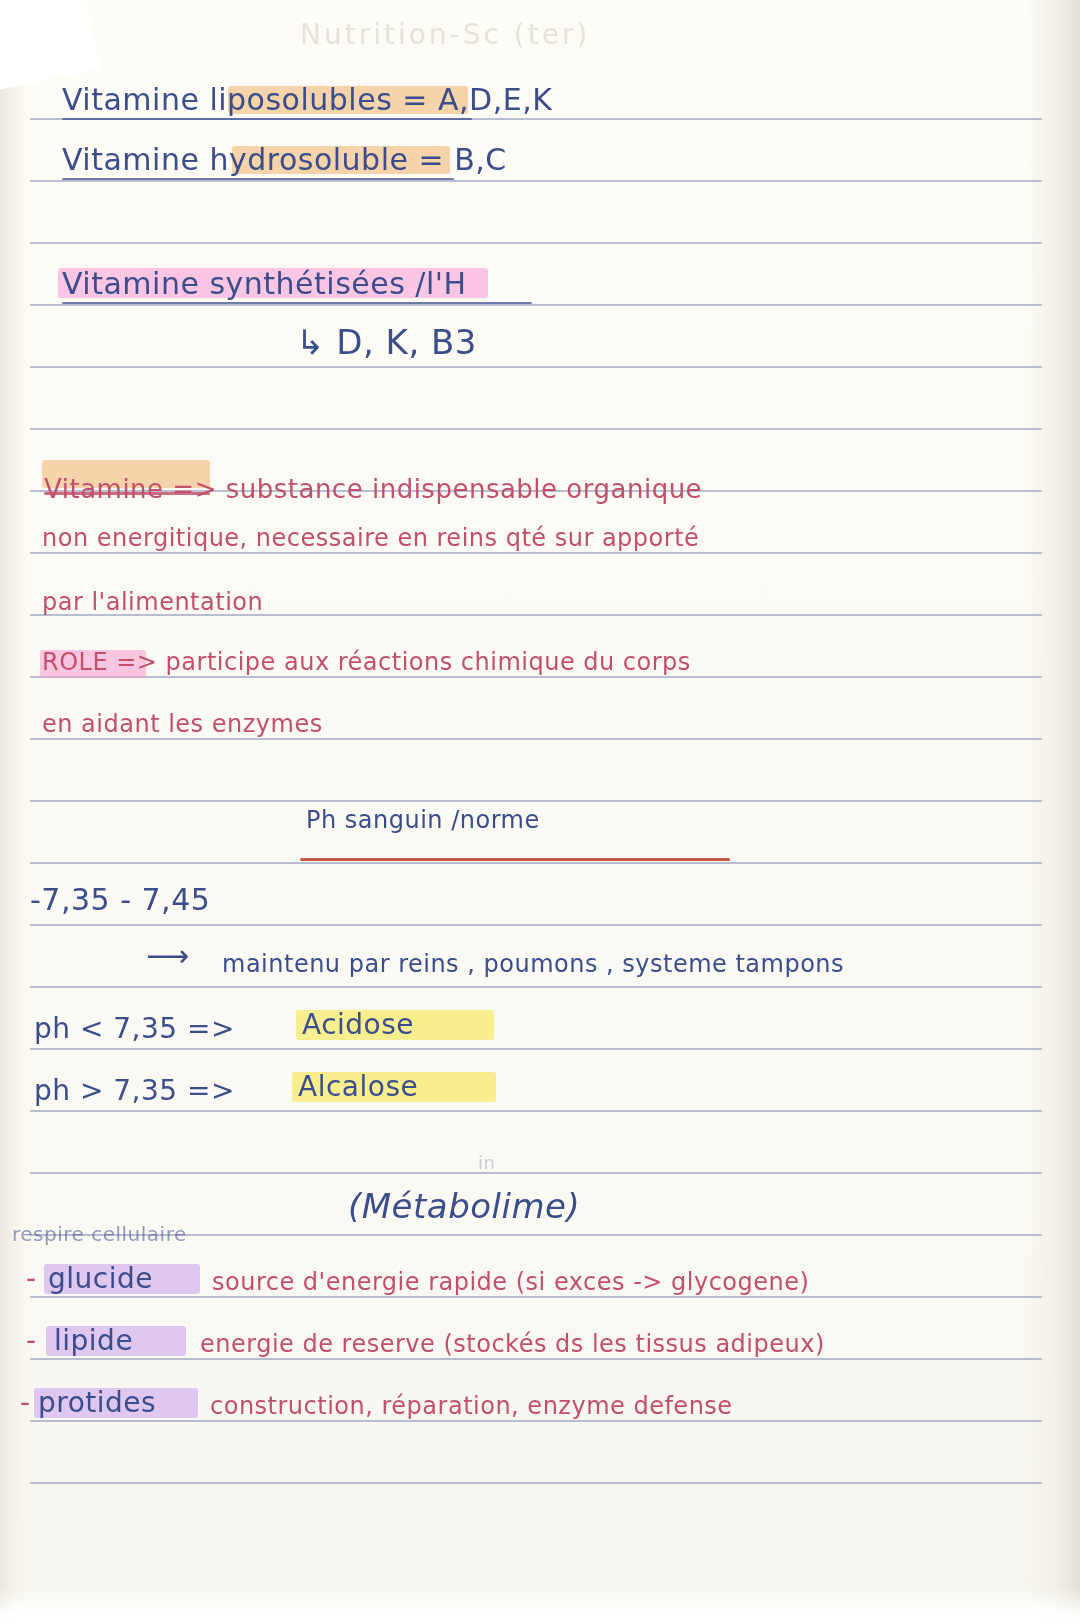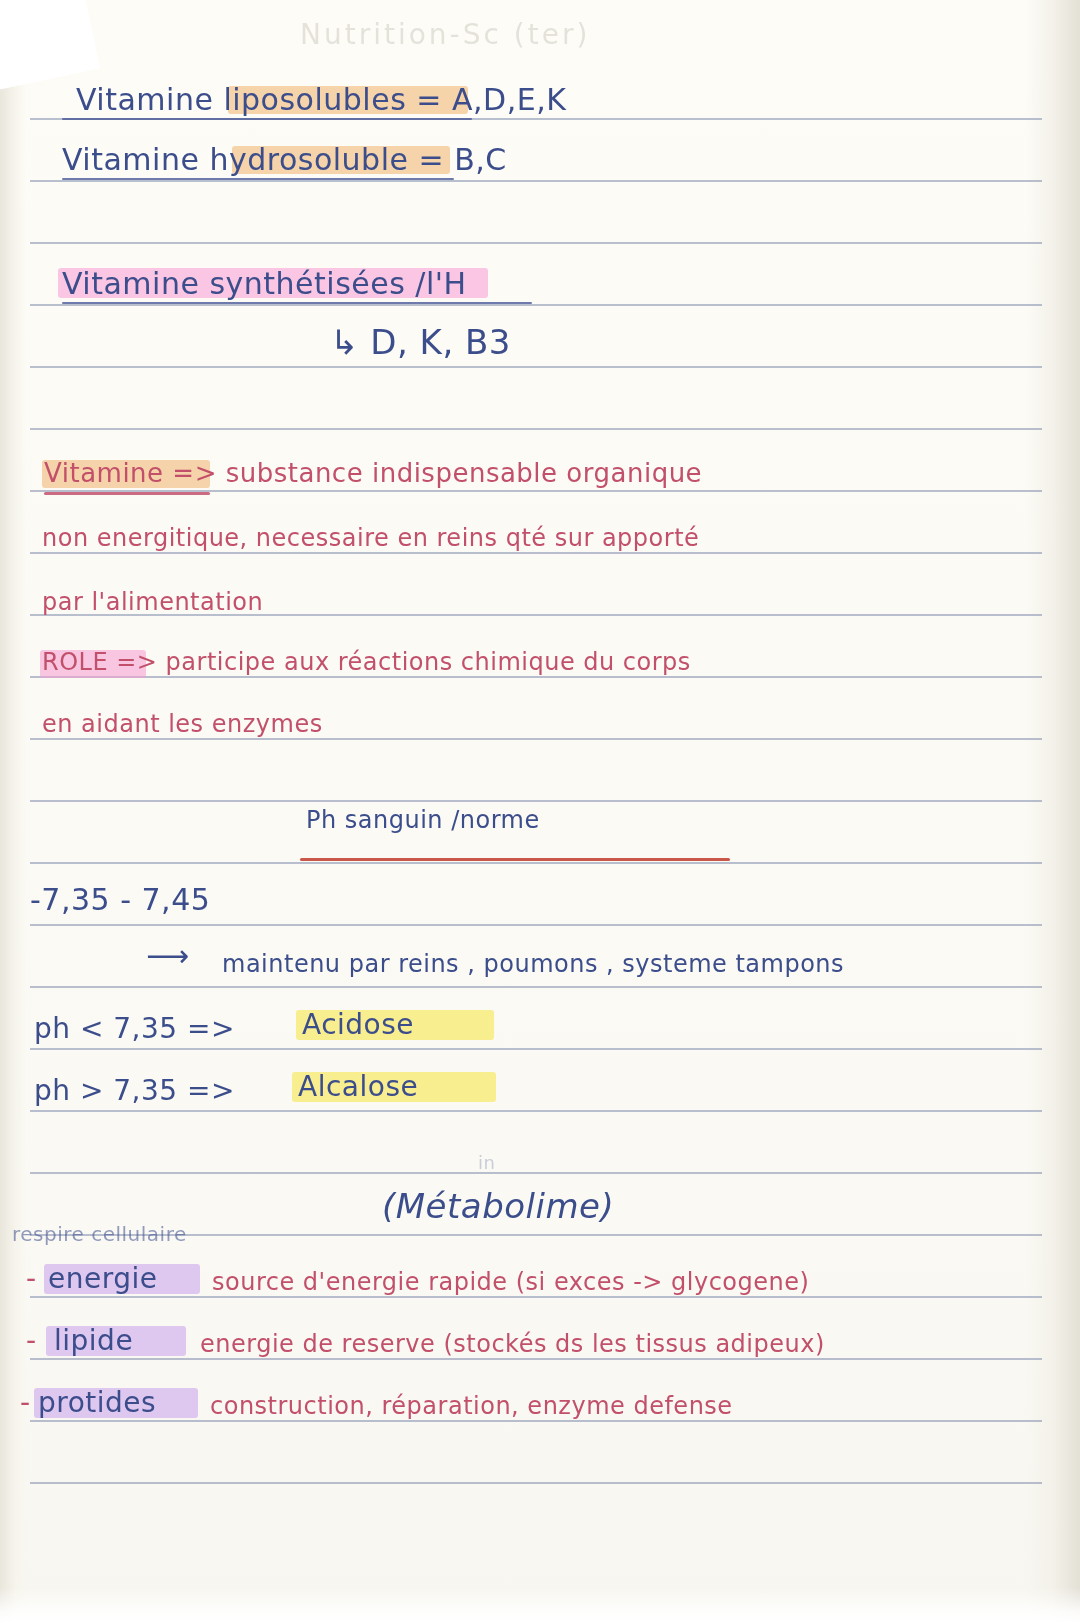--- a/index.html
+++ b/index.html
@@ -47,25 +47,25 @@
     font-family:"DejaVu Sans", sans-serif;
     white-space:nowrap;
     letter-spacing:.5px;
   }
   .blue{color:#3c4d8c;}
   .pinkink{color:#c2506b;}
 
   .hand{font-family:"DejaVu Sans", sans-serif;font-weight:500;}
   .sz30{font-size:30px;}
   .sz28{font-size:28px;}
-  .sz26{font-size:26px;}
+  .sz26{font-size:26px;margin-top:16px;}
   .sz24{font-size:24px;}
   .sz20{font-size:20px;}
   .sz18{font-size:18px;}
-  .sz34{font-size:34px;margin-left:34px;}
+  .sz34{font-size:34px;}
   .sz36{font-size:24px;}
 
   .ul-red{
     position:absolute;height:3px;background:#c0392b;border-radius:2px;opacity:.85;
   }
   .ul-blue{
     position:absolute;height:2px;background:#4a5a98;border-radius:2px;opacity:.8;
   }
   .ul-pink{
     position:absolute;height:2.5px;background:#c2506b;border-radius:2px;opacity:.85;
@@ -120,21 +120,21 @@
     <div class="rule" style="top:1110px;"></div>
     <div class="rule" style="top:1172px;"></div>
     <div class="rule" style="top:1234px;"></div>
     <div class="rule" style="top:1296px;"></div>
     <div class="rule" style="top:1358px;"></div>
     <div class="rule" style="top:1420px;"></div>
     <div class="rule" style="top:1482px;"></div>
   </div>
 
   <div class="hl hl-orange" style="left:228px;top:86px;width:240px;height:28px;"></div>
-  <div class="ink blue hand sz30" style="left:76px;top:82px;text-align:center;">Vitamine liposolubles = A,D,E,K</div>
+  <div class="ink blue hand sz30" style="left:62px;top:82px;text-align:center;">Vitamine liposolubles = A,D,E,K</div>
   <div class="ul-blue" style="left:62px;top:118px;width:410px;"></div>
 
   <div class="hl hl-orange" style="left:232px;top:146px;width:218px;height:28px;"></div>
   <div class="ink blue hand sz30" style="left:62px;top:142px;">Vitamine hydrosoluble = B,C</div>
   <div class="ul-blue" style="left:62px;top:178px;width:392px;"></div>
 
   <div class="hl hl-pink" style="left:58px;top:268px;width:430px;height:30px;"></div>
   <div class="ink blue hand sz30" style="left:62px;top:266px;">Vitamine synthétisées /l'H</div>
   <div class="ul-blue" style="left:62px;top:302px;width:470px;"></div>
 
@@ -167,21 +167,21 @@
   <div class="hl hl-yellow" style="left:292px;top:1072px;width:204px;height:30px;"></div>
   <div class="ink blue hand sz28" style="left:298px;top:1070px;">Alcalose</div>
 
   <div class="ink blue hand sz18 faded" style="left:478px;top:1152px;">in</div>
   <div class="ink blue hand sz34" style="left:348px;top:1186px;font-style:italic;">(Métabolime)</div>
 
   <div class="ink blue hand sz20" style="left:12px;top:1222px;opacity:.55;">respire cellulaire</div>
 
   <div class="ink pinkink hand sz28" style="left:26px;top:1262px;">-</div>
   <div class="hl hl-violet" style="left:44px;top:1264px;width:156px;height:30px;"></div>
-  <div class="ink blue hand sz28" style="left:48px;top:1262px;">energie</div>
+  <div class="ink blue hand sz28" style="left:48px;top:1262px;">glucide</div>
   <div class="ink pinkink hand sz24" style="left:212px;top:1268px;">source d'energie rapide (si exces -&gt; glycogene)</div>
 
   <div class="ink pinkink hand sz28" style="left:26px;top:1324px;">-</div>
   <div class="hl hl-violet" style="left:46px;top:1326px;width:140px;height:30px;"></div>
   <div class="ink blue hand sz28" style="left:54px;top:1324px;">lipide</div>
   <div class="ink pinkink hand sz24" style="left:200px;top:1330px;">energie de reserve (stockés ds les tissus adipeux)</div>
 
   <div class="ink pinkink hand sz28" style="left:20px;top:1386px;">-</div>
   <div class="hl hl-violet" style="left:34px;top:1388px;width:164px;height:30px;"></div>
   <div class="ink blue hand sz28" style="left:38px;top:1386px;">protides</div>

